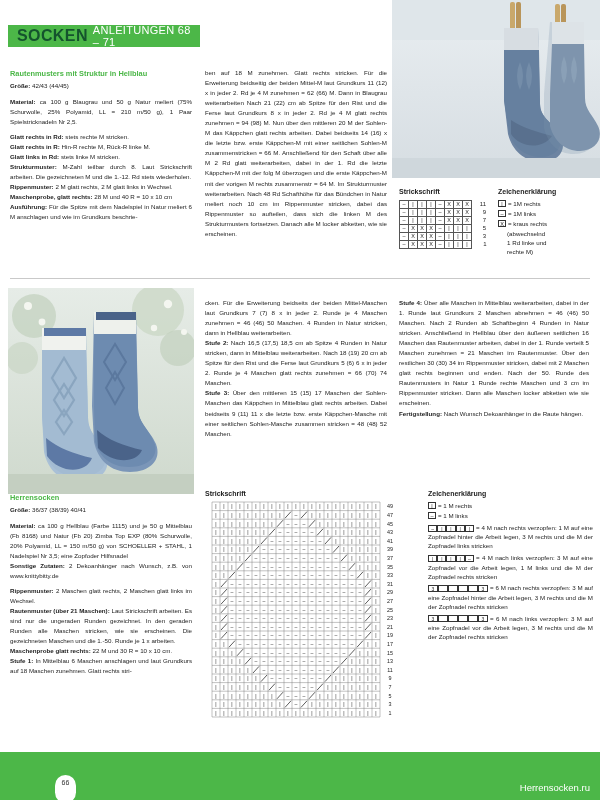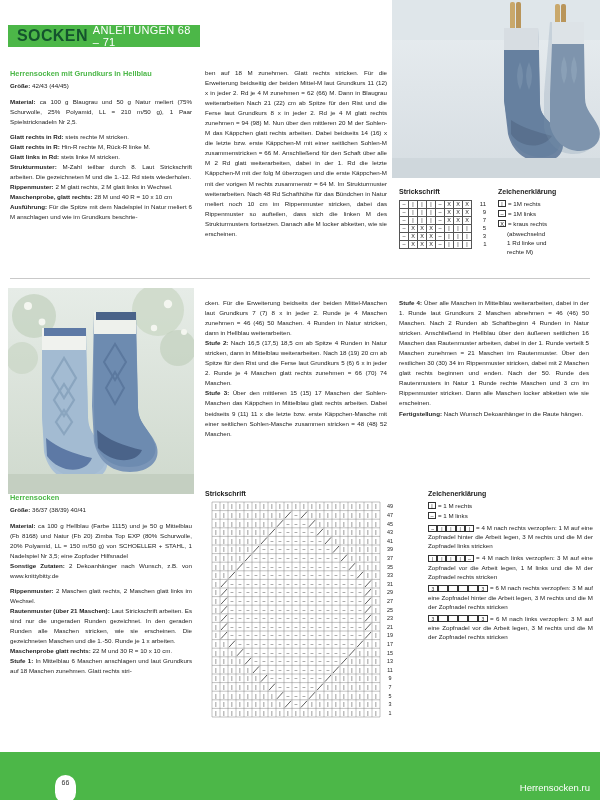--- a/index.html
+++ b/index.html
@@ -117,21 +117,21 @@
                  C212 139 203 151 188 151 C173 151 162 141 158 126 L158 94 Z" fill="#7e94ad"></path>
         <path d="M172 56 q6 14 0 28 q-6 -14 0 -28" fill="#90a5bb" opacity=".7"></path>
         <path d="M182 56 q6 14 0 28 q-6 -14 0 -28" fill="#90a5bb" opacity=".7"></path>
       </g>
 
       <rect x="0" y="158" width="208" height="20" fill="#cfd7dc"></rect>
     </svg>
   </div>
 
   <div class="col" style="left:10px;top:68px;width:182px;">
-    <div class="subhead">Herrensocken mit Grundkurs in Hellblau</div>
+    <div class="subhead">Rautenmusters mit Struktur in Hellblau</div>
     <p><b>Größe:</b><span> 42/43 (44/45)</span></p>
     <div class="gap"></div>
     <p><b>Material:</b><span> ca 100 g Blaugrau und 50 g Natur meliert (75% Schurwolle, 25% Polyamid, LL = 210 m/50 g), 1 Paar Spielstricknadeln Nr 2,5.</span></p>
     <div class="gap"></div>
     <p><b>Glatt rechts in Rd:</b><span> stets rechte M stricken.</span></p>
     <p><b>Glatt rechts in R:</b><span> Hin-R rechte M, Rück-R linke M.</span></p>
     <p><b>Glatt links in Rd:</b><span> stets linke M stricken.</span></p>
     <p><b>Strukturmuster:</b><span> M-Zahl teilbar durch 8. Laut Strickschrift arbeiten. Die gezeichneten M und die 1.-12. Rd stets wiederholen.</span></p>
     <p><b>Rippenmuster:</b><span> 2 M glatt rechts, 2 M glatt links in Wechsel.</span></p>
     <p><b>Maschenprobe, glatt rechts:</b><span> 28 M und 40 R = 10 x 10 cm</span></p>

